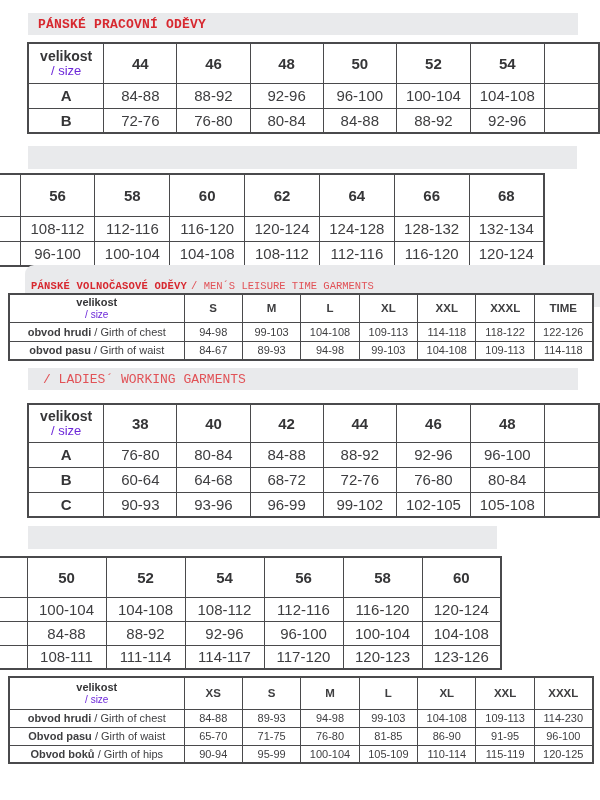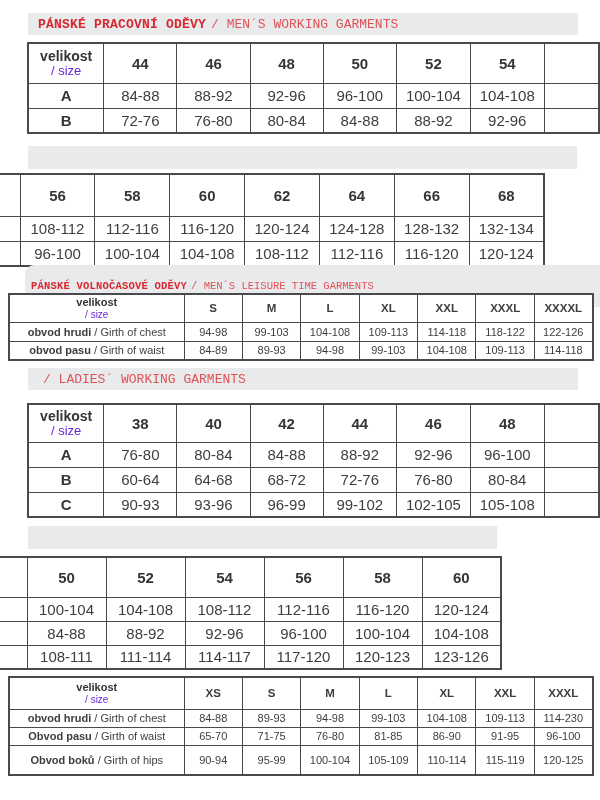--- a/index.html
+++ b/index.html
@@ -30,21 +30,20 @@
   .lbl .cs{font-weight:bold;text-align:center;}
   .lbl .en{font-weight:normal;}
 </style>
 </head>
 <body>
 
 <div class="page">
 
   <div class="band title-band" style="left:28px;top:13px;width:550px;height:22px;">
     <span class="title-cs">PÁNSKÉ PRACOVNÍ ODĚVY</span>
-    <span class="title-en">/ MEN´S WORKING GARMENTS</span>
   </div>
 
   <table class="tbl big" style="left:27px;top:42px;">
     <colgroup>
         <col style="width:78px">
         <col style="width:78px">
         <col style="width:78px">
         <col style="width:78px">
         <col style="width:78px">
         <col style="width:78px">
@@ -156,35 +155,35 @@
       <td class="size-hd">
         <div class="l1">velikost</div>
         <div class="l2">/ size</div>
       </td>
       <td class="ch">S</td>
       <td class="ch">M</td>
       <td class="ch">L</td>
       <td class="ch">XL</td>
       <td class="ch">XXL</td>
       <td class="ch">XXXL</td>
-      <td class="ch">XXXXL</td>
+      <td class="ch">TIME</td>
     </tr>
     <tr style="height:19px">
       <td class="lbl"><span class="cs">obvod hrudi</span><span class="en"> / Girth of chest</span></td>
       <td>94-98</td>
       <td>99-103</td>
       <td>104-108</td>
       <td>109-113</td>
       <td>114-118</td>
       <td>118-122</td>
       <td>122-126</td>
     </tr>
     <tr style="height:19px">
       <td class="lbl"><span class="cs">obvod pasu</span><span class="en"> / Girth of waist</span></td>
-      <td>84-89</td>
+      <td>84-67</td>
       <td>89-93</td>
       <td>94-98</td>
       <td>99-103</td>
       <td>104-108</td>
       <td>109-113</td>
       <td>114-118</td>
     </tr>
   </tbody>
     </table>
 
@@ -340,21 +339,21 @@
     <tr style="height:18px">
       <td class="lbl"><span class="cs">Obvod pasu</span><span class="en"> / Girth of waist</span></td>
       <td>65-70</td>
       <td>71-75</td>
       <td>76-80</td>
       <td>81-85</td>
       <td>86-90</td>
       <td>91-95</td>
       <td>96-100</td>
     </tr>
-    <tr style="height:30px">
+    <tr style="height:18px">
       <td class="lbl"><span class="cs">Obvod boků</span><span class="en"> / Girth of hips</span></td>
       <td>90-94</td>
       <td>95-99</td>
       <td>100-104</td>
       <td>105-109</td>
       <td>110-114</td>
       <td>115-119</td>
       <td>120-125</td>
     </tr>
   </tbody>

